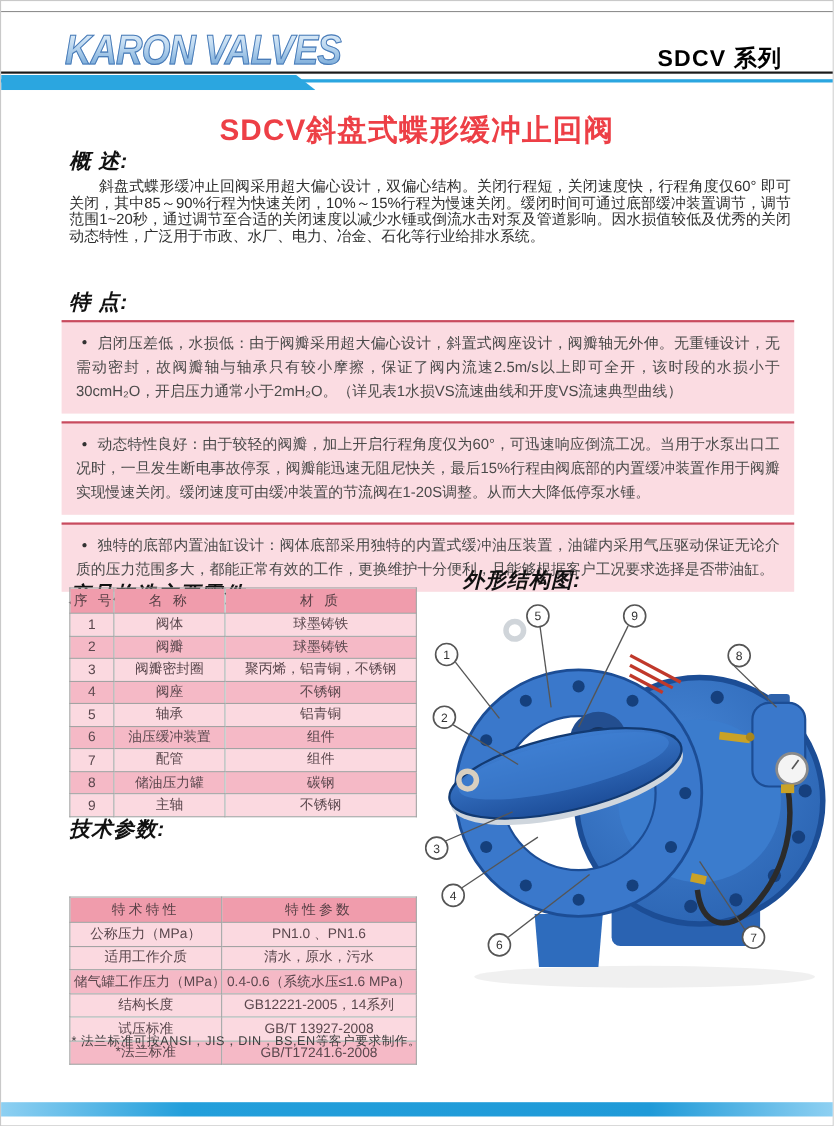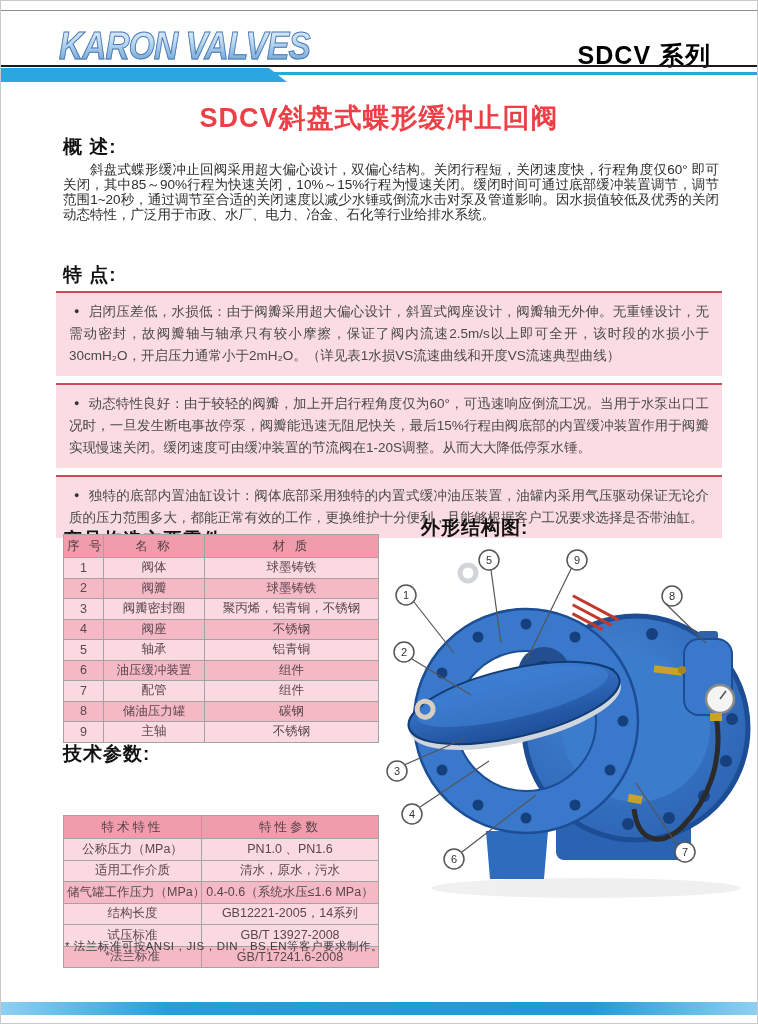--- a/index.html
+++ b/index.html
@@ -13,32 +13,32 @@
   
   .top-rule{position:absolute;left:0;right:0;top:9px;height:1px;background:#8f8f8f;}
   .logo{
     position:absolute;left:58px;top:24px;
     font-size:38px;font-weight:bold;font-style:italic;letter-spacing:-1px;
     transform:scaleX(.88);transform-origin:left center;white-space:nowrap;
     background:linear-gradient(180deg,#eaf3fb 0%,#bcd8f0 40%,#5d97cf 100%);
     -webkit-background-clip:text;background-clip:text;color:transparent;
     -webkit-text-stroke:1px #4a7cb8;
   }
-  .series{position:absolute;right:46px;top:38px;font-size:25px;font-weight:bold;color:#000;letter-spacing:1px;}
+  .series{position:absolute;right:46px;top:38px;font-size:21px;font-weight:bold;color:#000;letter-spacing:1px;}
   .rule-black{position:absolute;left:0;right:0;top:64px;height:2px;background:#1a1a1a;}
   .rule-blue-thin{position:absolute;left:0;right:0;top:71px;height:2.5px;background:#2BA6E0;}
   .rule-blue-bar{
     position:absolute;left:0;top:67px;width:286px;height:14px;background:#2BA6E0;
     clip-path:polygon(0 0,268px 0,286px 100%,0 100%);
   }
 
   
   .doc-title{position:absolute;left:0;right:0;top:99px;text-align:center;
     font-size:27px;font-weight:bold;color:#ED3F46;letter-spacing:1px;}
-  .sec-heading{position:absolute;font-size:19px;font-weight:bold;color:#111;letter-spacing:1px;white-space:nowrap;}
+  .sec-heading{position:absolute;font-size:19px;font-weight:bold;color:#111;letter-spacing:1px;white-space:nowrap;font-style:italic;}
   #h-overview{left:62px;top:133px;}
   #h-features{left:62px;top:261px;}
   #h-parts{left:62px;top:526px;}
   #h-tech{left:62px;top:740px;}
   #h-diagram{left:420px;top:514px;}
 
   .overview-text{
     position:absolute;left:62px;top:161px;width:656px;
     font-size:13.5px;line-height:15px;color:#2e2e2e;text-align:justify;text-indent:2em;
   }

